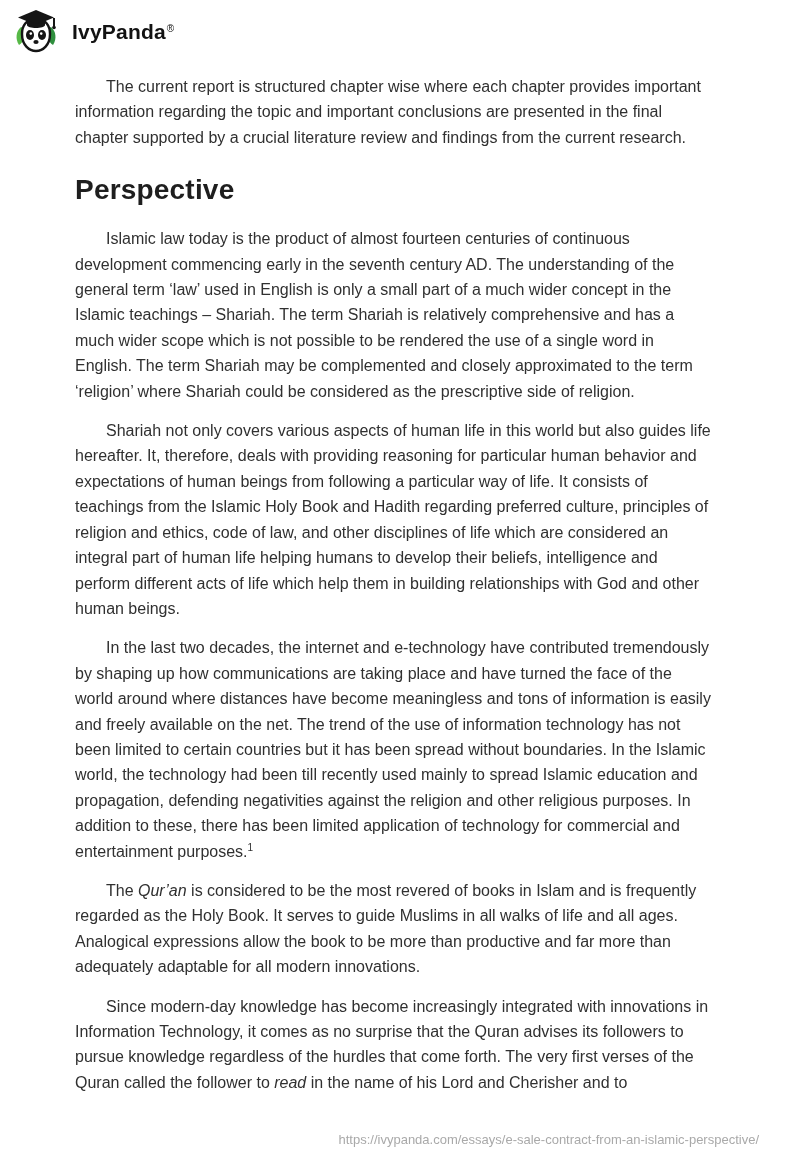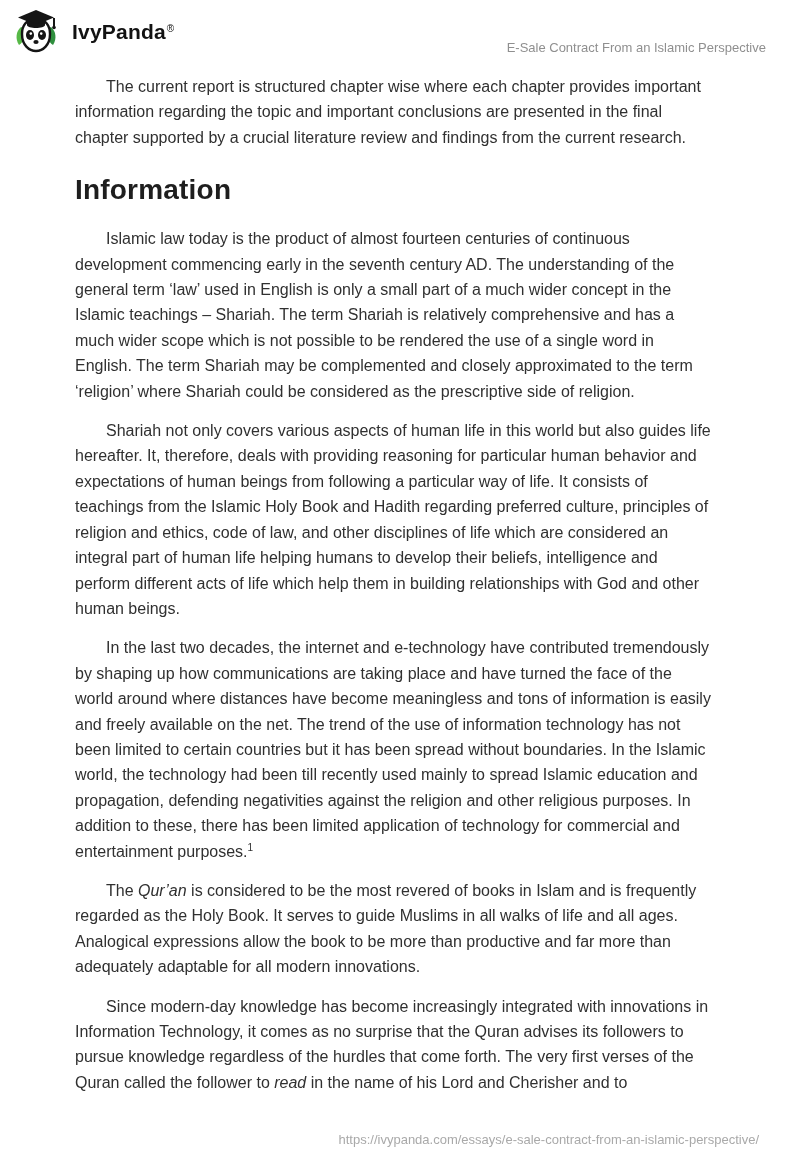--- a/index.html
+++ b/index.html
@@ -101,26 +101,25 @@
         <circle cx="17.8" cy="24.6" r="1.3" fill="#ffffff"></circle>
         <circle cx="28.2" cy="24.6" r="1.3" fill="#ffffff"></circle>
         <ellipse cx="23" cy="33" rx="2.6" ry="1.9" fill="#151515"></ellipse>
         <path d="M23 1 L41 8.5 L23 16 L5 8.5 Z" fill="#151515"></path>
         <path d="M14 11 L14 16 C14 20 32 20 32 16 L32 11 L23 15 Z" fill="#151515"></path>
         <path d="M41 9 L41 17" stroke="#151515" stroke-width="2" fill="none"></path>
         <circle cx="41" cy="18.5" r="1.8" fill="#151515"></circle>
       </svg>
       <span class="brand"><span>IvyPanda</span><span class="reg">®</span></span>
     </a>
-    <span class="doc-title">E-Sale Contract From an Islamic Perspective</span>
   </div>
 
   <div class="content">
       <p class="doc-paragraph"><span>The current report is structured chapter wise where each chapter provides important information regarding the topic and important conclusions are presented in the final chapter supported by a crucial literature review and findings from the current research.</span></p>
-      <h1 class="doc-heading">Information</h1>
+      <h1 class="doc-heading">Perspective</h1>
       <p class="doc-paragraph"><span>Islamic law today is the product of almost fourteen centuries of continuous development commencing early in the seventh century AD. The understanding of the general term ‘law’ used in English is only a small part of a much wider concept in the Islamic teachings – Shariah. The term Shariah is relatively comprehensive and has a much wider scope which is not possible to be rendered the use of a single word in English. The term Shariah may be complemented and closely approximated to the term ‘religion’ where Shariah could be considered as the prescriptive side of religion.</span></p>
       <p class="doc-paragraph"><span>Shariah not only covers various aspects of human life in this world but also guides life hereafter. It, therefore, deals with providing reasoning for particular human behavior and expectations of human beings from following a particular way of life. It consists of teachings from the Islamic Holy Book and Hadith regarding preferred culture, principles of religion and ethics, code of law, and other disciplines of life which are considered an integral part of human life helping humans to develop their beliefs, intelligence and perform different acts of life which help them in building relationships with God and other human beings.</span></p>
       <p class="doc-paragraph"><span>In the last two decades, the internet and e-technology have contributed tremendously by shaping up how communications are taking place and have turned the face of the world around where distances have become meaningless and tons of information is easily and freely available on the net. The trend of the use of information technology has not been limited to certain countries but it has been spread without boundaries. In the Islamic world, the technology had been till recently used mainly to spread Islamic education and propagation, defending negativities against the religion and other religious purposes. In addition to these, there has been limited application of technology for commercial and entertainment purposes.</span><sup>1</sup></p>
       <p class="doc-paragraph"><span>The </span><em>Qur’an</em><span> is considered to be the most revered of books in Islam and is frequently regarded as the Holy Book. It serves to guide Muslims in all walks of life and all ages. Analogical expressions allow the book to be more than productive and far more than adequately adaptable for all modern innovations.</span></p>
       <p class="doc-paragraph"><span>Since modern-day knowledge has become increasingly integrated with innovations in Information Technology, it comes as no surprise that the Quran advises its followers to pursue knowledge regardless of the hurdles that come forth. The very first verses of the Quran called the follower to </span><em>read</em><span> in the name of his Lord and Cherisher and to</span></p>
     </div>
 
   <div class="footer">
     <span>https://ivypanda.com/essays/e-sale-contract-from-an-islamic-perspective/</span>
   </div>

